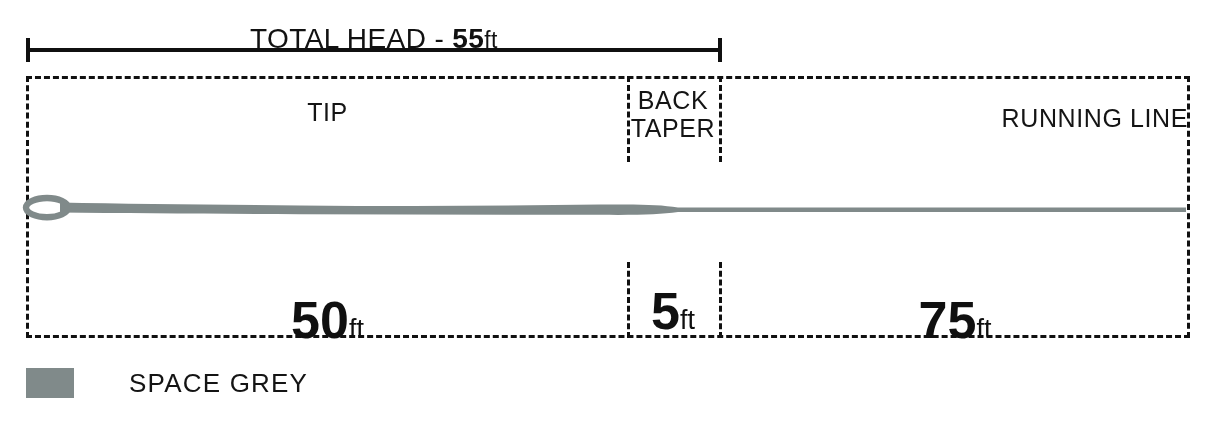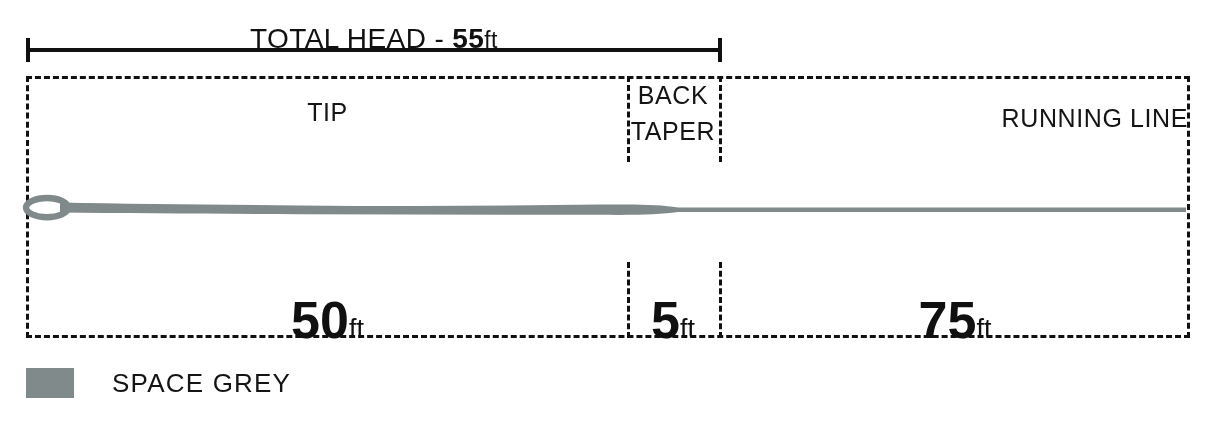--- a/index.html
+++ b/index.html
@@ -92,53 +92,54 @@
     text-align: center;
     color: #141414;
     font-size: 25px;
     line-height: 27px;
     font-weight: 400;
     letter-spacing: 0.6px;
     white-space: pre-line;
     font-stretch: condensed;
   }
   #label-tip      { left: 30px;  top: 99px;  width: 595px; }
-  #label-back     { left: 629px; top: 77px;  width: 88px;  line-height: 36px; }
+  #label-back     { left: 629px; top: 86px;  width: 88px;  line-height: 28px; }
   #label-running  { left: 722px; top: 105px;  width: 466px; text-align: right; }
 
   
   .measure {
     position: absolute;
     text-align: center;
     color: #101010;
     white-space: nowrap;
     font-stretch: condensed;
   }
   .measure .num  { font-size: 52px; font-weight: 700; letter-spacing: 0px; }
   .measure .unit { font-size: 27px; font-weight: 400; }
   #measure-tip     { left: 30px;  top: 290px; width: 595px; }
-  #measure-back    { left: 629px; top: 290px; width: 88px; }
+  #measure-back    { left: 629px; top: 281px; width: 88px; }
   #measure-running { left: 722px; top: 290px; width: 466px; }
 
   
   #line-art {
     position: absolute;
     left: 0;
     top: 186px;
     width: 1214px;
     height: 46px;
   }
 
   
   #legend {
     position: absolute;
     left: 26px;
     top: 368px;
     display: flex;
     align-items: flex-end;
+    gap: 17px;
   }
   #legend-swatch {
     width: 48px;
     height: 30px;
   }
   #legend-text {
     margin-left: 38px;
     font-size: 26px;
     line-height: 30px;
     font-weight: 400;

